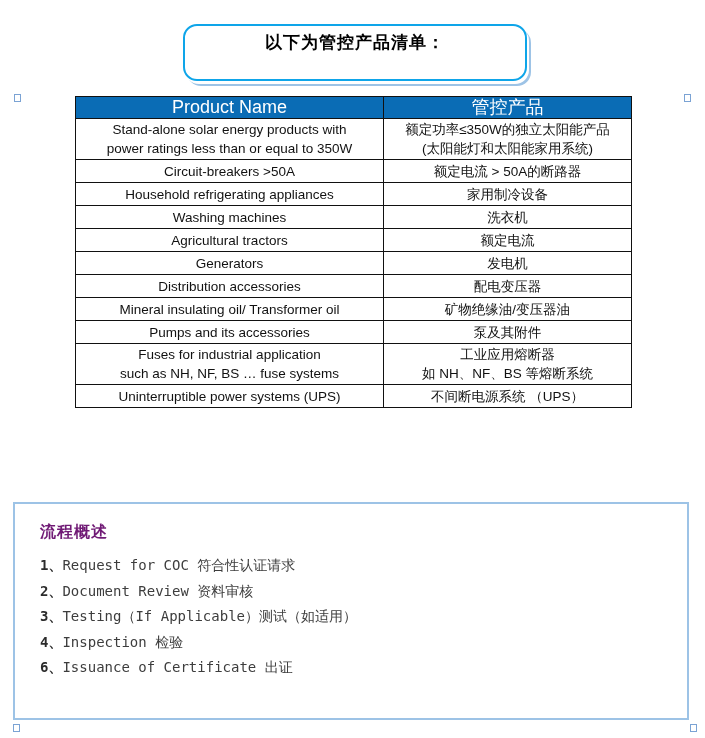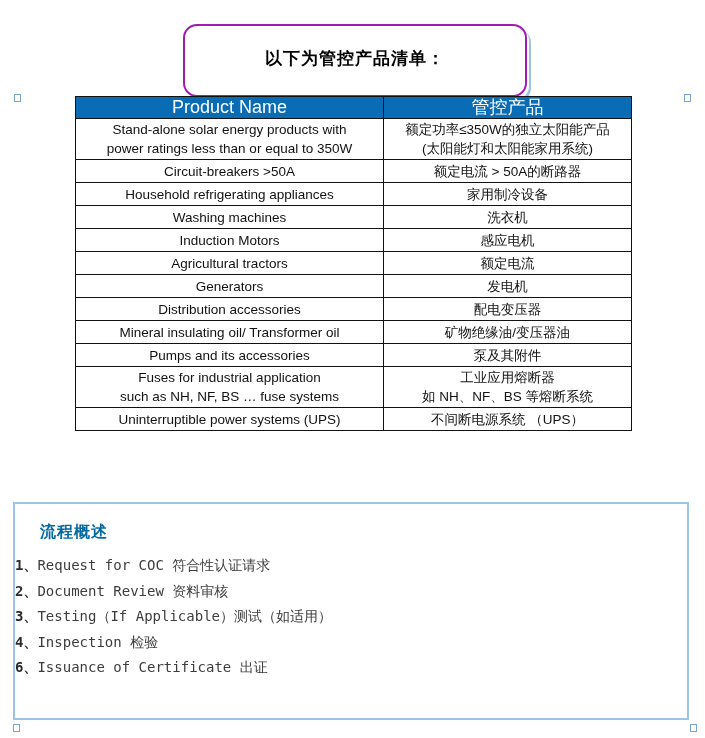--- a/index.html
+++ b/index.html
@@ -12,25 +12,25 @@
     color: #111111;
     overflow: hidden;
   }
 
   
   .callout {
     position: absolute;
     left: 183px; top: 24px;
     width: 340px; height: 49px;
     background: #ffffff;
-    border: 2px solid #a21caf;
+    border: 2px solid #0ea5e9;
     border-radius: 14px;
     box-shadow: 2px 3px 0 0 #ffffff, 4px 5px 0 0 #9dc3e6;
     text-align: center;
-    padding-top: 20px;
+    padding-top: 4px;
     box-sizing: content-box;
   }
   .callout-title {
     font-size: 17px;
     font-weight: bold;
     color: #000000;
     line-height: 26px;
     letter-spacing: 1px;
   }
   .callout-subtitle {
@@ -73,24 +73,24 @@
     left: 13px; top: 502px;
     width: 672px; height: 214px;
     border: 2px solid #9dc3e6;
     background: #ffffff;
     box-sizing: content-box;
   }
   .process-title {
     margin: 18px 0 10px 25px;
     font-size: 16px;
     font-weight: bold;
-    color: #0369a1;
+    color: #701a75;
     letter-spacing: 1px;
   }
-  .process-steps { }
+  .process-steps { margin-left: 25px; }
   .process-step {
     font-family: "DejaVu Sans Mono", "Liberation Mono", monospace;
     font-size: 14px;
     line-height: 25.5px;
     color: #3d3d3d;
     white-space: nowrap;
   }
   .process-step .step-num { font-weight: bold; color: #2b2b2b; }
 
   
@@ -147,24 +147,20 @@
   <tr>
     <td class="cell-en">Household refrigerating appliances</td>
     <td class="cell-zh">家用制冷设备</td>
   </tr>
 
   <tr>
     <td class="cell-en">Washing machines</td>
     <td class="cell-zh">洗衣机</td>
   </tr>
 
-  <tr>
-    <td class="cell-en">Induction Motors</td>
-    <td class="cell-zh">感应电机</td>
-  </tr>
 
   <tr>
     <td class="cell-en">Agricultural tractors</td>
     <td class="cell-zh">额定电流</td>
   </tr>
 
   <tr>
     <td class="cell-en">Generators</td>
     <td class="cell-zh">发电机</td>
   </tr>

